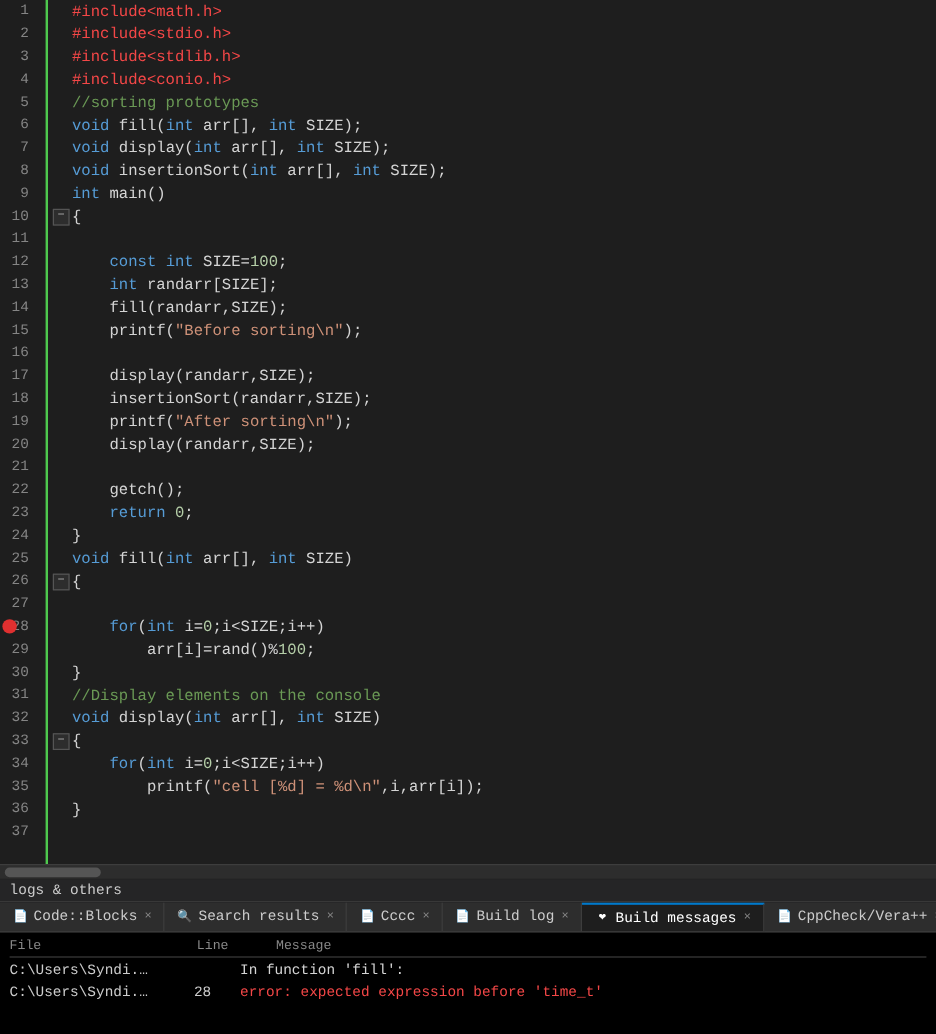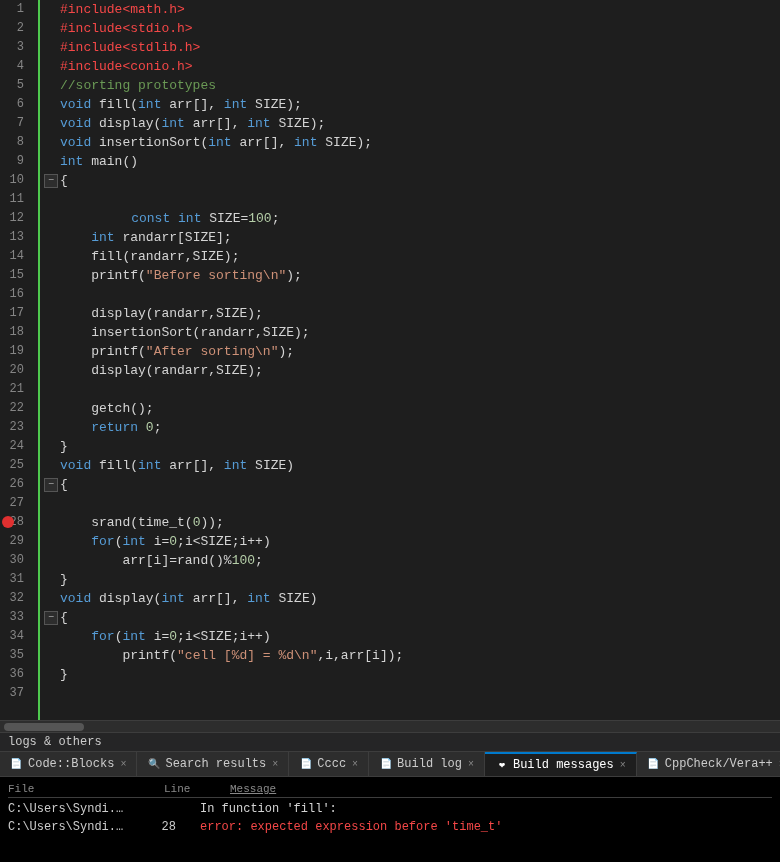--- a/index.html
+++ b/index.html
@@ -182,21 +182,21 @@
       gap: 16px;
       color: #888;
       font-size: 11px;
       padding: 2px 0;
       border-bottom: 1px solid #3d3d3d;
       margin-bottom: 2px;
     }
 
     .msg-header-row span:nth-child(1) { width: 140px; }
     .msg-header-row span:nth-child(2) { width: 50px; }
-    .msg-header-row span:nth-child(3) { flex: 1; text-decoration: underline; }
+    .msg-header-row span:nth-child(3) { flex: 1; }
 
     .msg-row {
       display: flex;
       gap: 16px;
       padding: 2px 0;
       font-size: 12px;
       color: #d4d4d4;
     }
 
     .msg-row.build-msg {
@@ -260,40 +260,40 @@
         <div class="code-line"><span class="fold-placeholder"></span><span><span style="color: rgb(244, 71, 71);">#include&lt;stdio.h&gt;</span></span></div>
         <div class="code-line"><span class="fold-placeholder"></span><span><span style="color: rgb(244, 71, 71);">#include&lt;stdlib.h&gt;</span></span></div>
         <div class="code-line"><span class="fold-placeholder"></span><span><span style="color: rgb(244, 71, 71);">#include&lt;conio.h&gt;</span></span></div>
         <div class="code-line"><span class="fold-placeholder"></span><span><span style="color: rgb(106, 153, 85);">//sorting prototypes</span></span></div>
         <div class="code-line"><span class="fold-placeholder"></span><span><span style="color: rgb(86, 156, 214);">void </span><span style="color: rgb(212, 212, 212);">fill(</span><span style="color: rgb(86, 156, 214);">int </span><span style="color: rgb(212, 212, 212);">arr[], </span><span style="color: rgb(86, 156, 214);">int </span><span style="color: rgb(212, 212, 212);">SIZE);</span></span></div>
         <div class="code-line"><span class="fold-placeholder"></span><span><span style="color: rgb(86, 156, 214);">void </span><span style="color: rgb(212, 212, 212);">display(</span><span style="color: rgb(86, 156, 214);">int </span><span style="color: rgb(212, 212, 212);">arr[], </span><span style="color: rgb(86, 156, 214);">int </span><span style="color: rgb(212, 212, 212);">SIZE);</span></span></div>
         <div class="code-line"><span class="fold-placeholder"></span><span><span style="color: rgb(86, 156, 214);">void </span><span style="color: rgb(212, 212, 212);">insertionSort(</span><span style="color: rgb(86, 156, 214);">int </span><span style="color: rgb(212, 212, 212);">arr[], </span><span style="color: rgb(86, 156, 214);">int </span><span style="color: rgb(212, 212, 212);">SIZE);</span></span></div>
         <div class="code-line"><span class="fold-placeholder"></span><span><span style="color: rgb(86, 156, 214);">int </span><span style="color: rgb(212, 212, 212);">main()</span></span></div>
         <div class="code-line"><span class="fold-btn">−</span><span><span style="color: rgb(212, 212, 212);">{</span></span></div>
         <div class="code-line"><span class="fold-placeholder"></span><span></span></div>
-        <div class="code-line"><span class="fold-placeholder"></span><span><span style="color: rgb(212, 212, 212);">    </span><span style="color: rgb(86, 156, 214); margin-left: 40px;">const </span><span style="color: rgb(86, 156, 214);">int </span><span style="color: rgb(212, 212, 212);">SIZE=</span><span style="color: rgb(181, 206, 168);">100</span><span style="color: rgb(212, 212, 212);">;</span></span></div>
+        <div class="code-line"><span class="fold-placeholder"></span><span><span style="color: rgb(212, 212, 212);">    </span><span style="color: rgb(86, 156, 214);">const </span><span style="color: rgb(86, 156, 214);">int </span><span style="color: rgb(212, 212, 212);">SIZE=</span><span style="color: rgb(181, 206, 168);">100</span><span style="color: rgb(212, 212, 212);">;</span></span></div>
         <div class="code-line"><span class="fold-placeholder"></span><span><span style="color: rgb(212, 212, 212);">    </span><span style="color: rgb(86, 156, 214);">int </span><span style="color: rgb(212, 212, 212);">randarr[SIZE];</span></span></div>
         <div class="code-line"><span class="fold-placeholder"></span><span><span style="color: rgb(212, 212, 212);">    fill(randarr,SIZE);</span></span></div>
         <div class="code-line"><span class="fold-placeholder"></span><span><span style="color: rgb(212, 212, 212);">    printf(</span><span style="color: rgb(206, 145, 120);">"Before sorting\n"</span><span style="color: rgb(212, 212, 212);">);</span></span></div>
         <div class="code-line"><span class="fold-placeholder"></span><span></span></div>
         <div class="code-line"><span class="fold-placeholder"></span><span><span style="color: rgb(212, 212, 212);">    display(randarr,SIZE);</span></span></div>
         <div class="code-line"><span class="fold-placeholder"></span><span><span style="color: rgb(212, 212, 212);">    insertionSort(randarr,SIZE);</span></span></div>
         <div class="code-line"><span class="fold-placeholder"></span><span><span style="color: rgb(212, 212, 212);">    printf(</span><span style="color: rgb(206, 145, 120);">"After sorting\n"</span><span style="color: rgb(212, 212, 212);">);</span></span></div>
         <div class="code-line"><span class="fold-placeholder"></span><span><span style="color: rgb(212, 212, 212);">    display(randarr,SIZE);</span></span></div>
         <div class="code-line"><span class="fold-placeholder"></span><span></span></div>
         <div class="code-line"><span class="fold-placeholder"></span><span><span style="color: rgb(212, 212, 212);">    getch();</span></span></div>
         <div class="code-line"><span class="fold-placeholder"></span><span><span style="color: rgb(212, 212, 212);">    </span><span style="color: rgb(86, 156, 214);">return </span><span style="color: rgb(181, 206, 168);">0</span><span style="color: rgb(212, 212, 212);">;</span></span></div>
         <div class="code-line"><span class="fold-placeholder"></span><span><span style="color: rgb(212, 212, 212);">}</span></span></div>
         <div class="code-line"><span class="fold-placeholder"></span><span><span style="color: rgb(86, 156, 214);">void </span><span style="color: rgb(212, 212, 212);">fill(</span><span style="color: rgb(86, 156, 214);">int </span><span style="color: rgb(212, 212, 212);">arr[], </span><span style="color: rgb(86, 156, 214);">int </span><span style="color: rgb(212, 212, 212);">SIZE)</span></span></div>
         <div class="code-line"><span class="fold-btn">−</span><span><span style="color: rgb(212, 212, 212);">{</span></span></div>
         <div class="code-line"><span class="fold-placeholder"></span><span></span></div>
-        <div class="code-line"><span class="fold-placeholder"></span><span><span style="color: rgb(212, 212, 212);">    srand(time_t(</span><span style="color: rgb(181, 206, 168);">0</span><span style="color: rgb(212, 212, 212);">));</span></span></div>
         <div class="code-line"><span class="fold-placeholder"></span><span><span style="color: rgb(212, 212, 212);">    </span><span style="color: rgb(86, 156, 214);">for</span><span style="color: rgb(212, 212, 212);">(</span><span style="color: rgb(86, 156, 214);">int </span><span style="color: rgb(212, 212, 212);">i=</span><span style="color: rgb(181, 206, 168);">0</span><span style="color: rgb(212, 212, 212);">;i&lt;SIZE;i++)</span></span></div>
         <div class="code-line"><span class="fold-placeholder"></span><span><span style="color: rgb(212, 212, 212);">        arr[i]=rand()%</span><span style="color: rgb(181, 206, 168);">100</span><span style="color: rgb(212, 212, 212);">;</span></span></div>
         <div class="code-line"><span class="fold-placeholder"></span><span><span style="color: rgb(212, 212, 212);">}</span></span></div>
+        <div class="code-line"><span class="fold-placeholder"></span><span><span style="color: rgb(106, 153, 85);">//Display elements on the console</span></span></div>
         <div class="code-line"><span class="fold-placeholder"></span><span><span style="color: rgb(86, 156, 214);">void </span><span style="color: rgb(212, 212, 212);">display(</span><span style="color: rgb(86, 156, 214);">int </span><span style="color: rgb(212, 212, 212);">arr[], </span><span style="color: rgb(86, 156, 214);">int </span><span style="color: rgb(212, 212, 212);">SIZE)</span></span></div>
         <div class="code-line"><span class="fold-btn">−</span><span><span style="color: rgb(212, 212, 212);">{</span></span></div>
         <div class="code-line"><span class="fold-placeholder"></span><span><span style="color: rgb(212, 212, 212);">    </span><span style="color: rgb(86, 156, 214);">for</span><span style="color: rgb(212, 212, 212);">(</span><span style="color: rgb(86, 156, 214);">int </span><span style="color: rgb(212, 212, 212);">i=</span><span style="color: rgb(181, 206, 168);">0</span><span style="color: rgb(212, 212, 212);">;i&lt;SIZE;i++)</span></span></div>
         <div class="code-line"><span class="fold-placeholder"></span><span><span style="color: rgb(212, 212, 212);">        printf(</span><span style="color: rgb(206, 145, 120);">"cell [%d] = %d\n"</span><span style="color: rgb(212, 212, 212);">,i,arr[i]);</span></span></div>
         <div class="code-line"><span class="fold-placeholder"></span><span><span style="color: rgb(212, 212, 212);">}</span></span></div>
       </div>
   </div>
   <div class="h-scrollbar">
     <div class="h-scrollbar-thumb"></div>
   </div>

